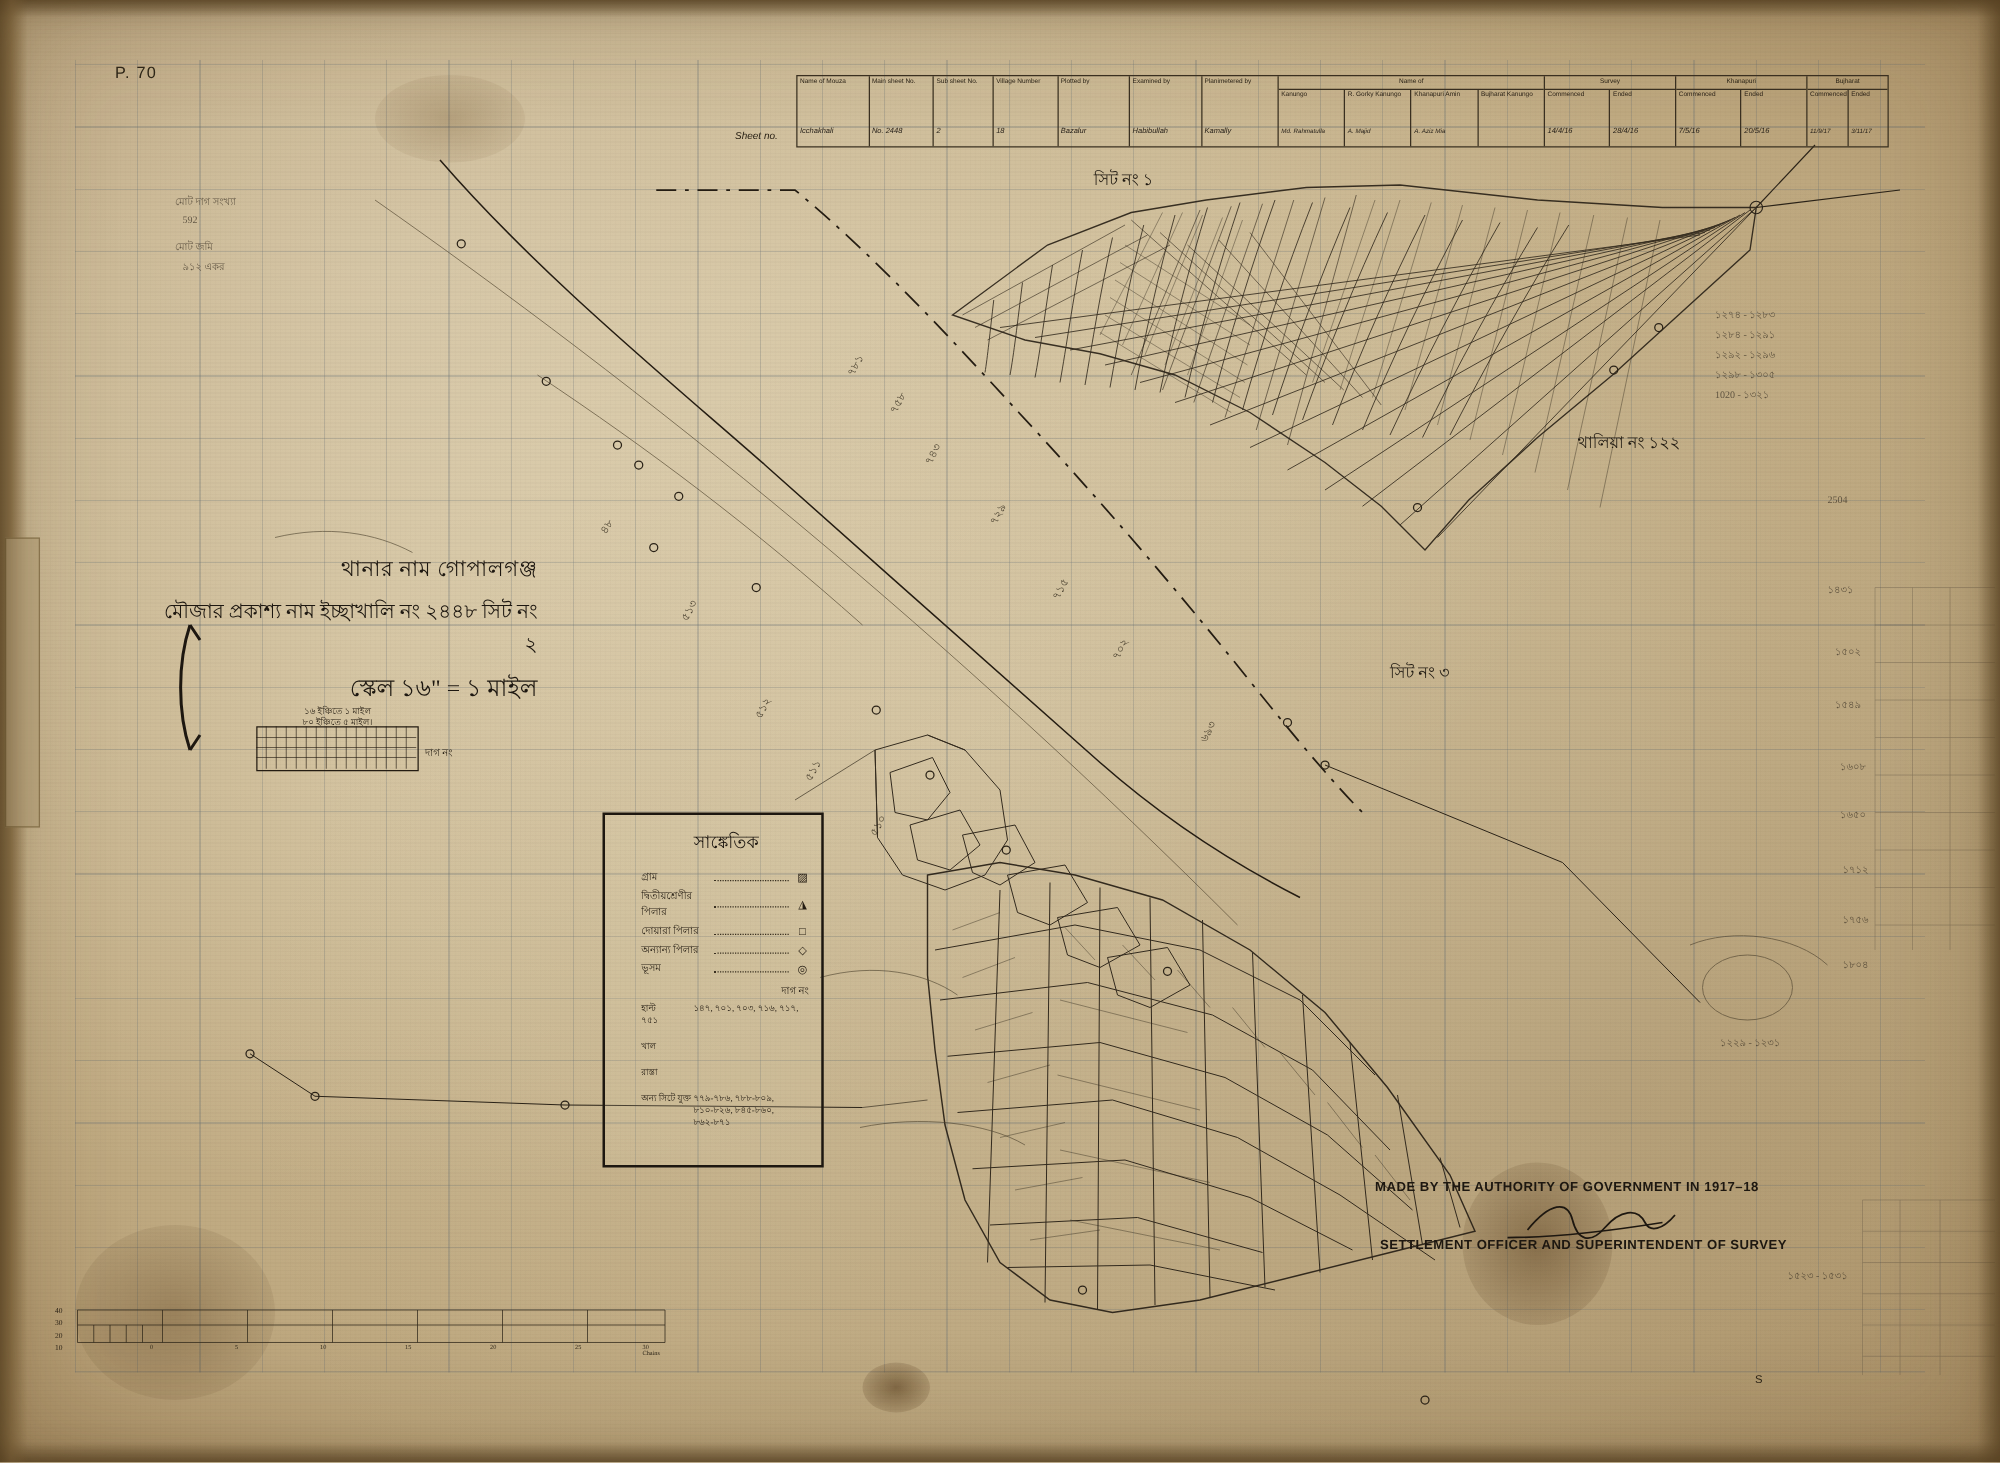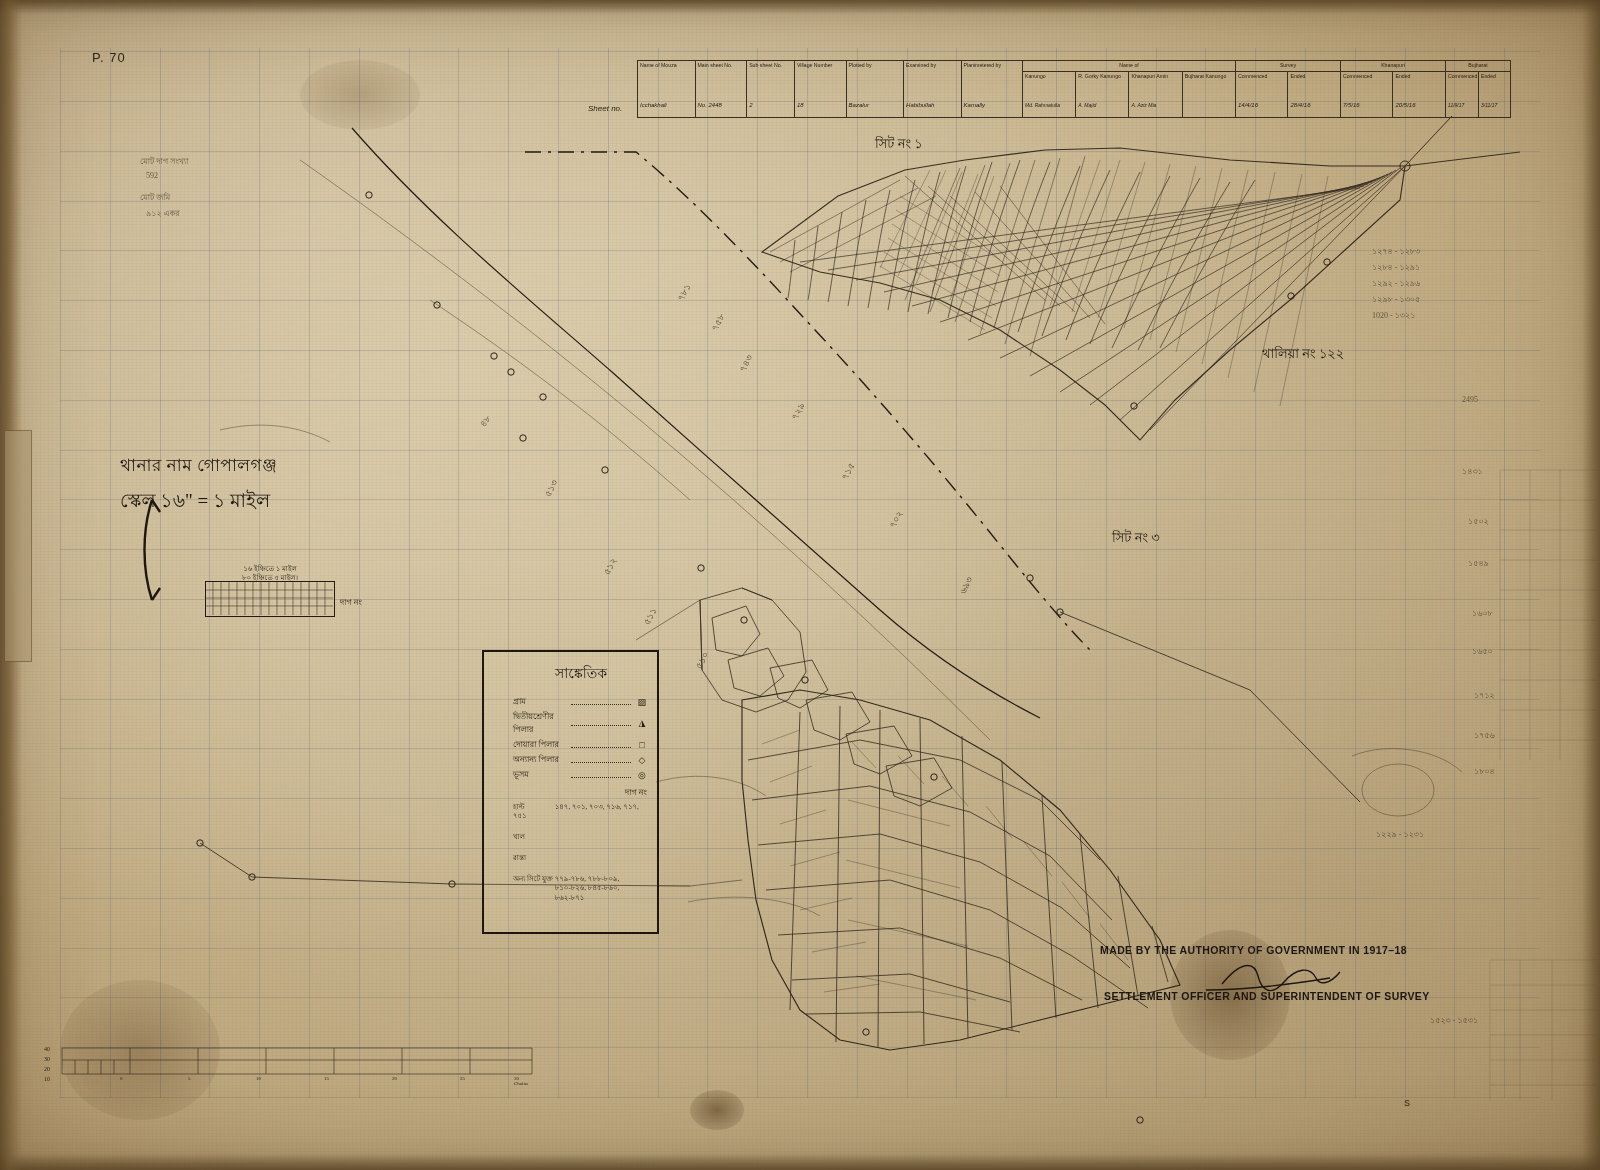--- a/index.html
+++ b/index.html
@@ -73,21 +73,21 @@
   }
   #reg .row{display:flex;height:100%;}
   #reg .c{border-right:1px solid #3a3021;position:relative;}
   #reg .c:last-child{border-right:none;}
   #reg .hd{padding:2px 1px 0 2px;line-height:1.15;}
   #reg .val{position:absolute;left:2px;bottom:9px;font-size:6px;color:#262019;font-style:italic;}
   #reg .grp{display:flex;flex-direction:column;height:100%;}
   #reg .grphd{border-bottom:1px solid #3a3021;text-align:center;font-size:5.2px;padding-top:1px;height:9px;}
   #reg .grpcells{display:flex;flex:1;}
   
-  #title{position:absolute;left:120px;top:452px;width:310px;text-align:left;color:#1d1710;}
+  #title{position:absolute;left:120px;top:442px;width:310px;text-align:right;color:#1d1710;}
   #title .l1{font-size:17px;letter-spacing:.5px;}
   #title .l2{font-size:16px;margin-top:6px;}
   #title .l3{font-size:30px;margin-top:7px;font-weight:bold;letter-spacing:1px;}
   #title .l4{font-size:19px;margin-top:6px;}
   #scalebar{position:absolute;left:205px;top:581px;width:128px;height:34px;border:1.4px solid #241c12;}
   #scalebar .sub{position:absolute;left:0;top:-17px;width:128px;text-align:center;font-size:7px;color:#2a2216;line-height:1.25;}
   
   #legend{position:absolute;left:482px;top:650px;width:152px;height:280px;border:2px solid #1d1710;background:rgba(222,208,178,.18);padding-left:21px;}
   #legend h4{margin:10px 0 8px;text-align:center;font-size:14px;color:#1b150f;font-weight:normal;}
   #legend .row{display:flex;align-items:center;font-size:8px;color:#241c12;padding:1px 8px;}
@@ -458,20 +458,21 @@
     </div>
   </div>
 
   <div class="txt smallcap" style="left:588px;top:104px;font-size:8px;font-style:italic;">Sheet no.</div>
 
   <div class="txt" id="pnum">P. 70</div>
   <div class="corner" style="left:1404px;top:1098px;">S</div>
 
   <div id="title">
     <div class="l1 bn">থানার নাম গোপালগঞ্জ</div>
+    <div class="l2 bn">মৌজার প্রকাশ্য নাম ইচ্ছাখালি নং ২৪৪৮ সিট নং ২</div>
     <div class="l4 bn">স্কেল ১৬" = ১ মাইল</div>
   </div>
   <div id="scalebar">
     <div class="sub">
       <span class="bn">১৬ ইঞ্চিতে ১ মাইল</span><br>
       <span class="bn">৮০ ইঞ্চিতে ৫ মাইল।</span>
     </div>
   </div>
   <div class="txt bn" style="left:340px;top:596px;font-size:8px;">দাগ নং</div>
 
@@ -544,21 +545,21 @@
   <div class="scr bn" style="left:140px;top:155px;">মোট দাগ সংখ্যা</div>
   <div class="scr bn" style="left:146px;top:171px;">592</div>
   <div class="scr bn" style="left:140px;top:191px;">মোট জমি</div>
   <div class="scr bn" style="left:146px;top:207px;">৯১২ একর</div>
 
   <div class="scr bn" style="left:1372px;top:245px;">১২৭৪ - ১২৮৩</div>
   <div class="scr bn" style="left:1372px;top:261px;">১২৮৪ - ১২৯১</div>
   <div class="scr bn" style="left:1372px;top:277px;">১২৯২ - ১২৯৬</div>
   <div class="scr bn" style="left:1372px;top:293px;">১২৯৮ - ১৩০৫</div>
   <div class="scr bn" style="left:1372px;top:309px;">1020 - ১৩২১</div>
-  <div class="scr bn" style="left:1462px;top:395px;">2495</div>
+  <div class="scr bn" style="left:1462px;top:395px;">2504</div>
   <div class="scr bn" style="left:1462px;top:465px;">১৪৩১</div>
   <div class="scr bn" style="left:1468px;top:515px;">১৫০২</div>
   <div class="scr bn" style="left:1468px;top:557px;">১৫৪৯</div>
   <div class="scr bn" style="left:1472px;top:607px;">১৬০৮</div>
   <div class="scr bn" style="left:1472px;top:645px;">১৬৫০</div>
   <div class="scr bn" style="left:1474px;top:689px;">১৭১২</div>
   <div class="scr bn" style="left:1474px;top:729px;">১৭৫৬</div>
   <div class="scr bn" style="left:1474px;top:765px;">১৮০৪</div>
   <div class="scr bn" style="left:1376px;top:828px;">১২২৯ - ১২৩১</div>
   <div class="scr bn" style="left:1430px;top:1014px;">১৫২৩ - ১৫৩১</div>

